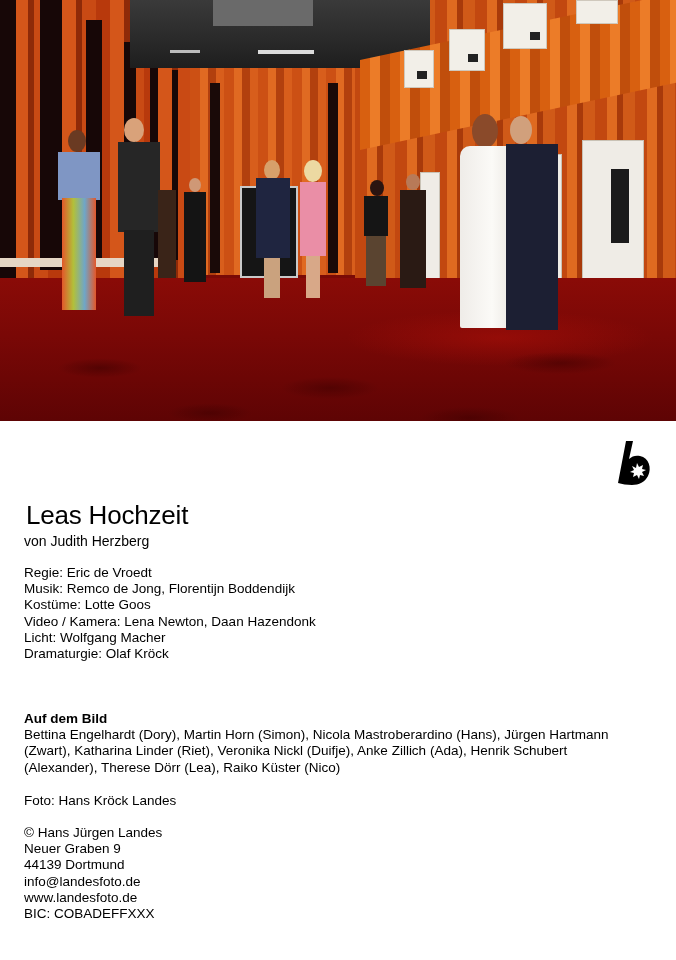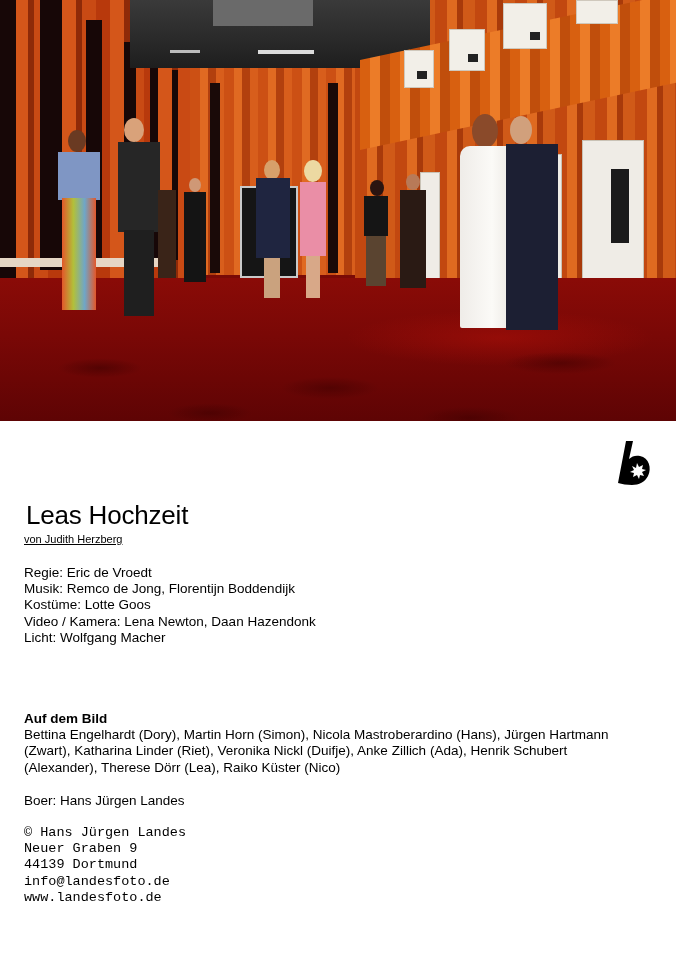--- a/index.html
+++ b/index.html
@@ -46,29 +46,29 @@
   .person { position: absolute; }
   .person .head { position: absolute; border-radius: 50%; }
   .person .body { position: absolute; }
   .person .legs { position: absolute; }
 
   
   .logo { position: absolute; left: 618px; top: 441px; width: 34px; height: 44px; }
 
   
   .title { position: absolute; left: 26px; top: 500px; font-size: 26px; font-weight: normal; letter-spacing: -0.2px; margin: 0; text-align: center; }
-  .subtitle { position: absolute; left: 24px; top: 533px; font-size: 11px; text-decoration: underline; }
+  .subtitle { position: absolute; left: 24px; top: 533px; font-size: 14px; }
   .block { position: absolute; left: 24px; font-size: 13.5px; line-height: 16.2px; }
   .block div { white-space: nowrap; }
   .credits { top: 565px; }
   .cast { top: 711px; width: 640px; }
   .cast .cast-heading { font-weight: bold; }
   .cast .cast-text { white-space: normal; width: 615px; }
   .photo-credit { position: absolute; left: 24px; top: 793px; font-size: 13.5px; }
-  .contact { top: 825px; font-family: Liberation Mono, monospace; }
+  .contact { top: 825px; }
 </style>
 </head>
 <body>
 
 <div class="photo" title="Stage scene: wedding party in a wood-paneled hall with red carpet">
   <div class="wall-left">
     <div class="slot" style="left:0;top:0;width:16px;height:300px;"></div>
     <div class="slot" style="left:40px;top:0;width:22px;height:270px;"></div>
     <div class="slot" style="left:86px;top:20px;width:16px;height:240px;"></div>
     <div class="slot" style="left:124px;top:42px;width:12px;height:220px;"></div>
@@ -160,28 +160,30 @@
 
 <h1 class="title">Leas Hochzeit</h1>
 <div class="subtitle">von Judith Herzberg</div>
 
 <div class="block credits">
   <div>Regie: Eric de Vroedt</div>
   <div>Musik: Remco de Jong, Florentijn Boddendijk</div>
   <div>Kostüme: Lotte Goos</div>
   <div>Video / Kamera: Lena Newton, Daan Hazendonk</div>
   <div>Licht: Wolfgang Macher</div>
+  <div>Dramaturgie: Olaf Kröck</div>
 </div>
 
 <div class="block cast">
   <div class="cast-heading">Auf dem Bild</div>
   <div class="cast-text">Bettina Engelhardt (Dory), Martin Horn (Simon), Nicola Mastroberardino (Hans), Jürgen Hartmann (Zwart), Katharina Linder (Riet), Veronika Nickl (Duifje), Anke Zillich (Ada), Henrik Schubert (Alexander), Therese Dörr (Lea), Raiko Küster (Nico)</div>
 </div>
 
-<div class="photo-credit">Boer: Hans Jürgen Landes</div>
+<div class="photo-credit">Foto: Hans Kröck Landes</div>
 
 <div class="block contact">
   <div>© Hans Jürgen Landes</div>
   <div>Neuer Graben 9</div>
   <div>44139 Dortmund</div>
   <div>info@landesfoto.de</div>
   <div>www.landesfoto.de</div>
+  <div>BIC: COBADEFFXXX</div>
 </div>
 
 </body></html>

